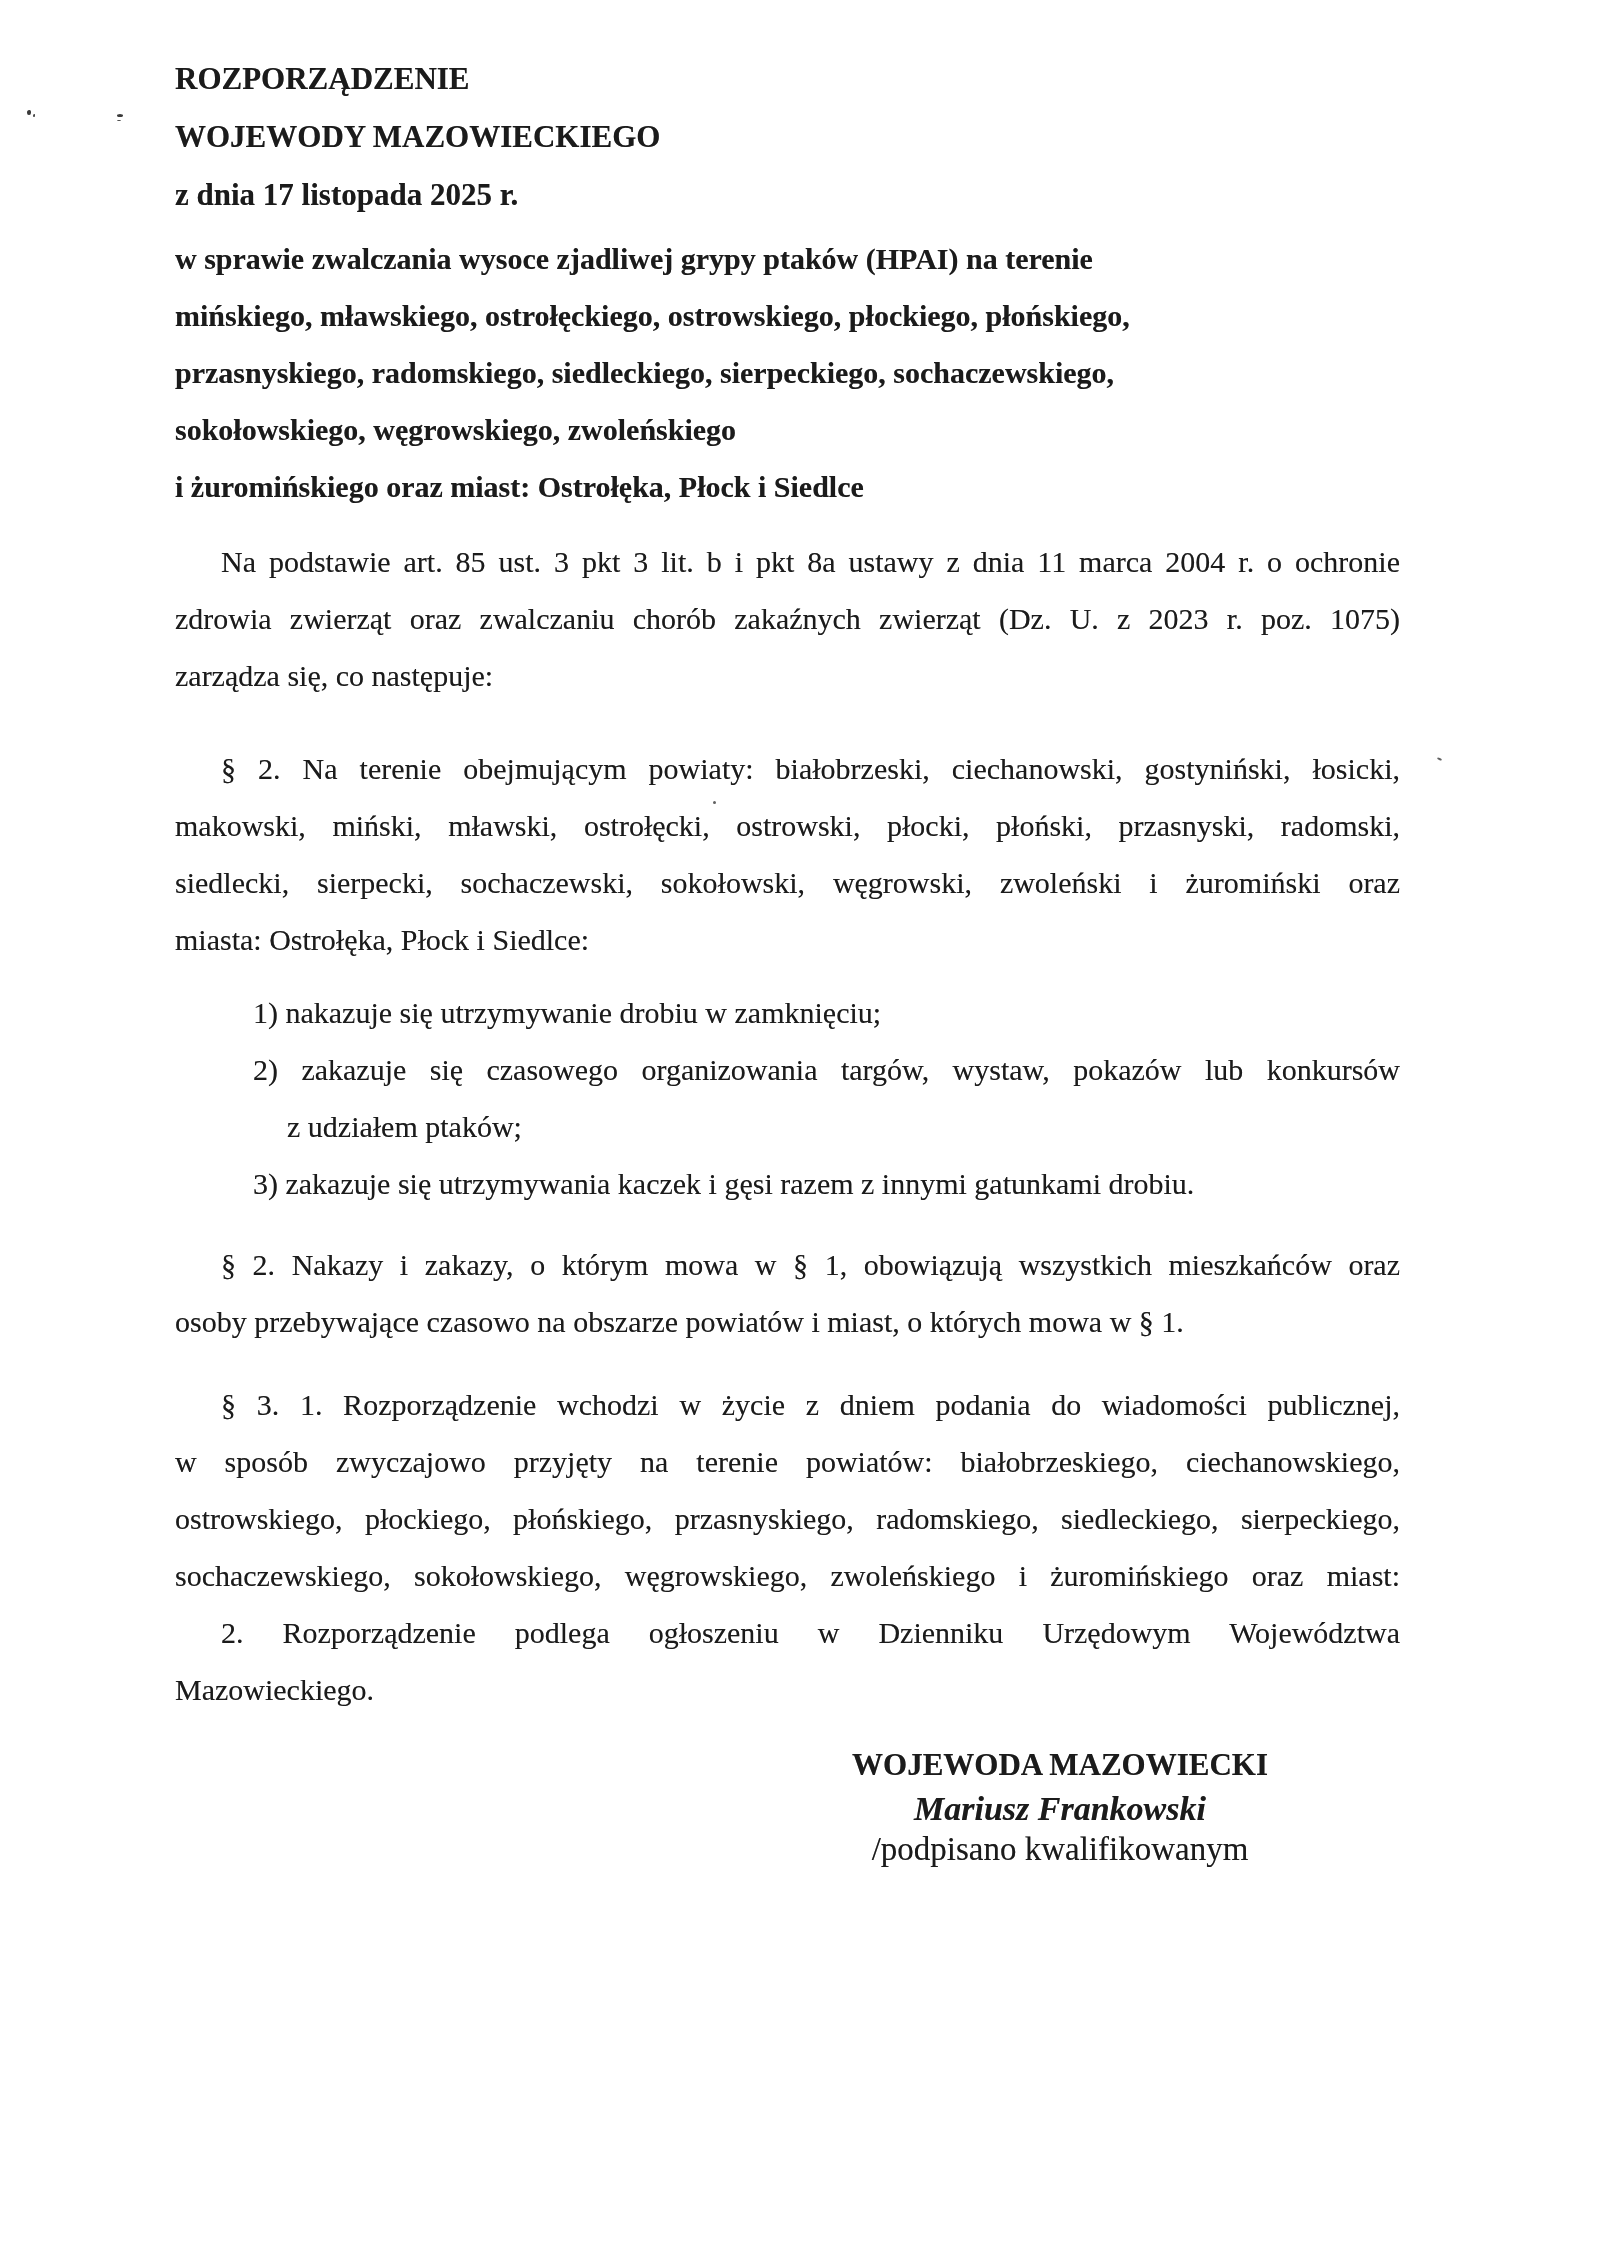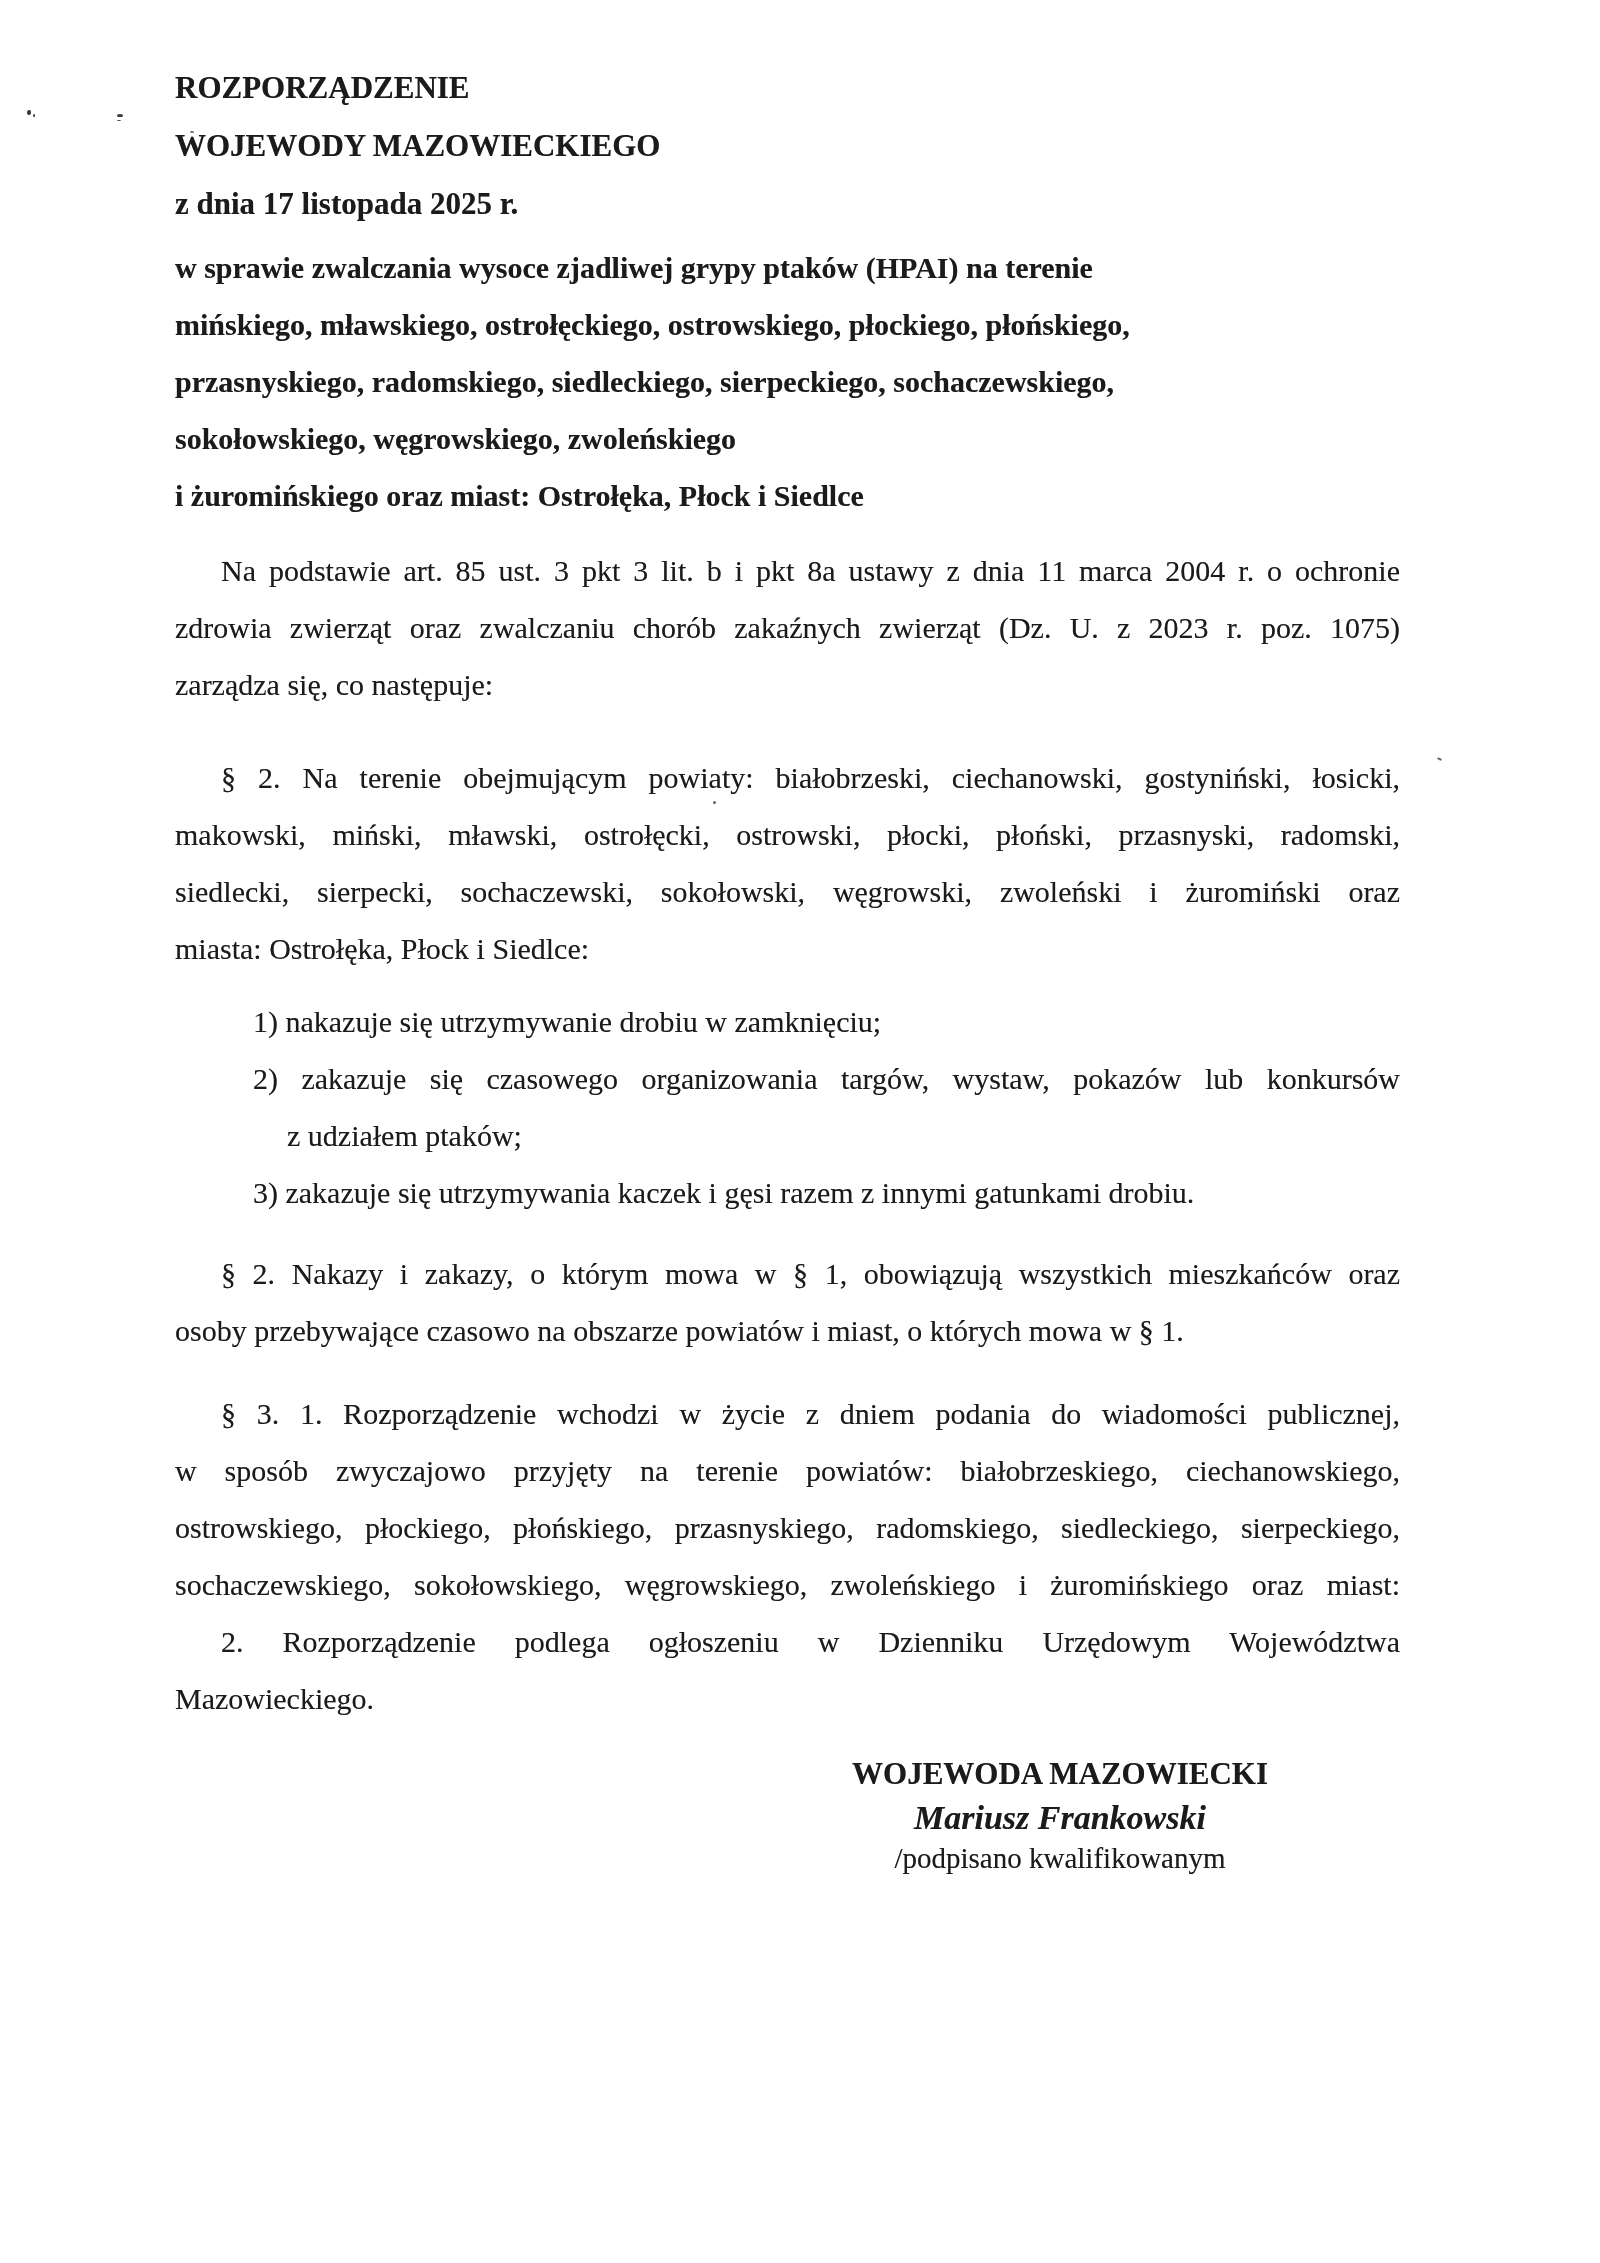--- a/index.html
+++ b/index.html
@@ -10,21 +10,21 @@
     width: 1600px;
     height: 2263px;
     position: relative;
     background: #ffffff;
     overflow: hidden;
     font-family: "Liberation Serif", "DejaVu Serif", serif;
   }
   .page {
     position: absolute;
     left: 175px;
-    top: 59px;
+    top: 50px;
     width: 1225px;
     font-size: 30px;
     line-height: 57px;
     color: #1b1b1b;
     text-shadow: 0 0 0.5px rgba(20,20,20,0.45);
   }
   .center { text-align: center; }
 
   
   .title-block {
@@ -57,21 +57,21 @@
   .signature {
     margin-top: 24px;
     margin-left: auto;
     margin-right: 30px;
     width: 620px;
     text-align: center;
     line-height: 41px;
   }
   .sig-title { font-weight: bold; font-size: 31px; line-height: 46px; }
   .sig-name  { font-weight: bold; font-style: italic; font-size: 34px; }
-  .sig-note  { font-size: 29px; }
+  .sig-note  { font-size: 33px; }
 
   
   .art { position: absolute; background: #3a3a3a; }
   .a1 {
     left: 27px; top: 110px; width: 4px; height: 5px;
     border-radius: 60% 40% 50% 50%;
     box-shadow: 5px 3px 0 -1px #4a4a4a, -1px 7px 0 -2px #3a3a3a;
   }
   .a2 {
     left: 117px; top: 114px; width: 6px; height: 3px;

